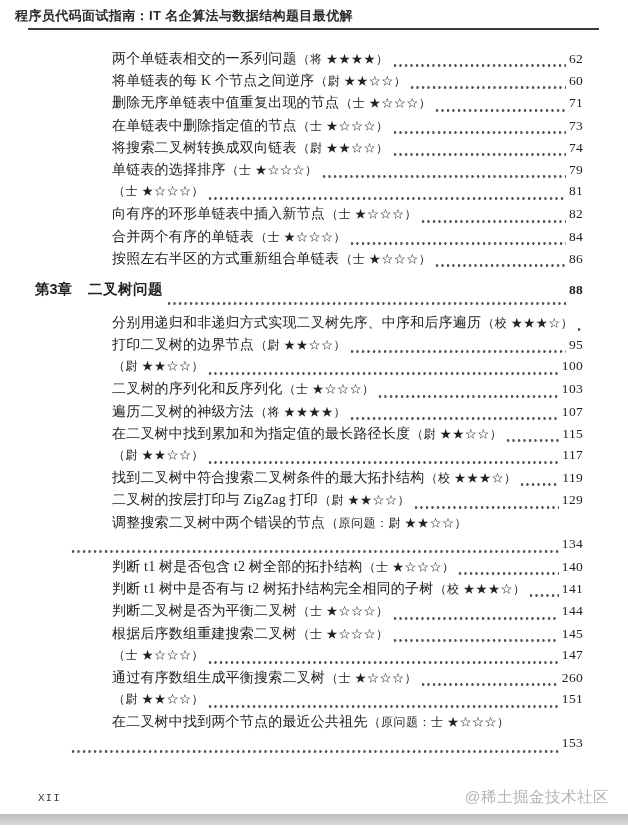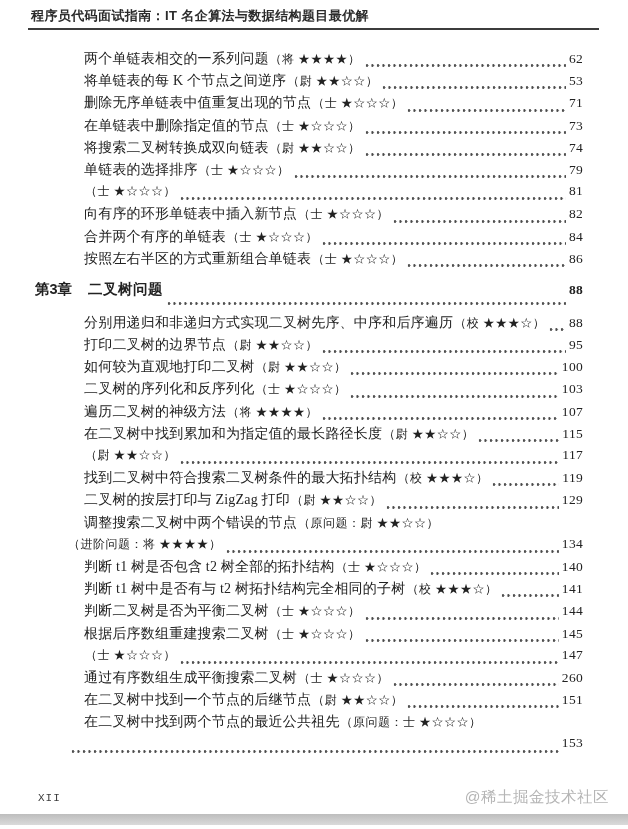--- a/index.html
+++ b/index.html
@@ -7,34 +7,34 @@
     --watermark:#b5b5b5; --strip:#c8c8c8; --folio:#3c3c3c;
   }
   html,body{margin:0;padding:0;background:#ffffff;}
   .page{
     position:relative; width:628px; height:829px; background:#ffffff;
     overflow:hidden; color:var(--text);
     font-family:"Liberation Serif","DejaVu Serif",serif;
   }
   
   .running-head{
-    position:absolute; left:31px; top:7px; width:560px;
+    position:absolute; left:15px; top:7px; width:560px;
     font-family:"Liberation Sans","DejaVu Sans",sans-serif;
     font-weight:bold; font-size:13px; letter-spacing:0.4px; color:#2b2b2b;
     white-space:nowrap;
   }
   .head-rule{
     position:absolute; left:28px; right:29px; top:28px;
     border-top:2px solid var(--rule); height:0;
   }
   
   .toc{position:absolute; left:0; top:50px; right:0;}
   .row{
     display:flex; align-items:baseline;
-    height:22.2px; margin-left:84px; margin-right:45px;
+    height:22.2px; margin-left:112px; margin-right:45px;
     font-size:14px; white-space:nowrap; overflow:hidden;
   }
   .row .t{font-size:14px; letter-spacing:0.2px;}
   .row .n{font-size:12px; margin-left:1px; letter-spacing:0.5px;}
   .leader{
     flex:1 1 auto; min-width:8px; height:5px; align-self:flex-end;
     margin:0 3px 4px 4px;
     background-image:radial-gradient(circle at 2px 2.5px, var(--dots) 1.1px, rgba(0,0,0,0) 1.4px);
     background-size:5.5px 5px; background-repeat:repeat-x;
   }
@@ -77,21 +77,21 @@
     <span class="t">两个单链表相交的一系列问题</span>
     <span class="n">（将 ★★★★）</span>
     <span class="leader"></span>
     <span class="pg">62</span>
   </div>
 
   <div class="row entry">
     <span class="t">将单链表的每 K 个节点之间逆序</span>
     <span class="n">（尉 ★★☆☆）</span>
     <span class="leader"></span>
-    <span class="pg">53</span>
+    <span class="pg">60</span>
   </div>
 
   <div class="row entry">
     <span class="t">删除无序单链表中值重复出现的节点</span>
     <span class="n">（士 ★☆☆☆）</span>
     <span class="leader"></span>
     <span class="pg">71</span>
   </div>
 
   <div class="row entry">
@@ -157,21 +157,20 @@
   </div>
 
   <div class="row entry">
     <span class="t">打印二叉树的边界节点</span>
     <span class="n">（尉 ★★☆☆）</span>
     <span class="leader"></span>
     <span class="pg">95</span>
   </div>
 
   <div class="row entry">
-    <span class="t">如何较为直观地打印二叉树</span>
     <span class="n">（尉 ★★☆☆）</span>
     <span class="leader"></span>
     <span class="pg">100</span>
   </div>
 
   <div class="row entry">
     <span class="t">二叉树的序列化和反序列化</span>
     <span class="n">（士 ★☆☆☆）</span>
     <span class="leader"></span>
     <span class="pg">103</span>
@@ -213,21 +212,20 @@
 
   <div class="row entry">
     <span class="t">调整搜索二叉树中两个错误的节点</span>
     <span class="n">（原问题：尉 ★★☆☆）</span>
 
     <span class="pg"></span>
   </div>
 
   <div class="row entry outdent">
     <span class="t"></span>
-    <span class="n">（进阶问题：将 ★★★★）</span>
     <span class="leader"></span>
     <span class="pg">134</span>
   </div>
 
   <div class="row entry">
     <span class="t">判断 t1 树是否包含 t2 树全部的拓扑结构</span>
     <span class="n">（士 ★☆☆☆）</span>
     <span class="leader"></span>
     <span class="pg">140</span>
   </div>
@@ -260,21 +258,20 @@
   </div>
 
   <div class="row entry">
     <span class="t">通过有序数组生成平衡搜索二叉树</span>
     <span class="n">（士 ★☆☆☆）</span>
     <span class="leader"></span>
     <span class="pg">260</span>
   </div>
 
   <div class="row entry">
-    <span class="t">在二叉树中找到一个节点的后继节点</span>
     <span class="n">（尉 ★★☆☆）</span>
     <span class="leader"></span>
     <span class="pg">151</span>
   </div>
 
   <div class="row entry">
     <span class="t">在二叉树中找到两个节点的最近公共祖先</span>
     <span class="n">（原问题：士 ★☆☆☆）</span>
 
     <span class="pg"></span>

